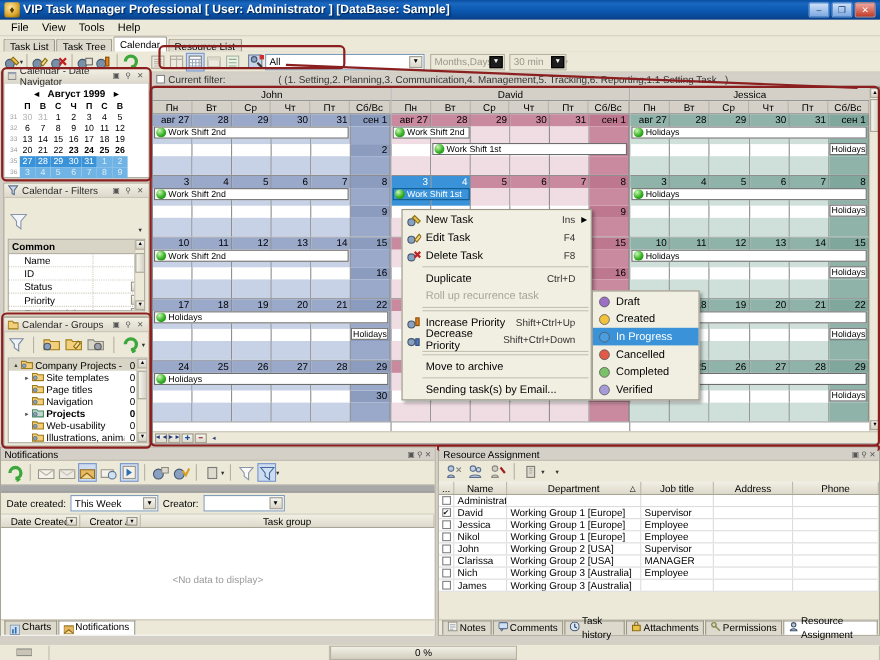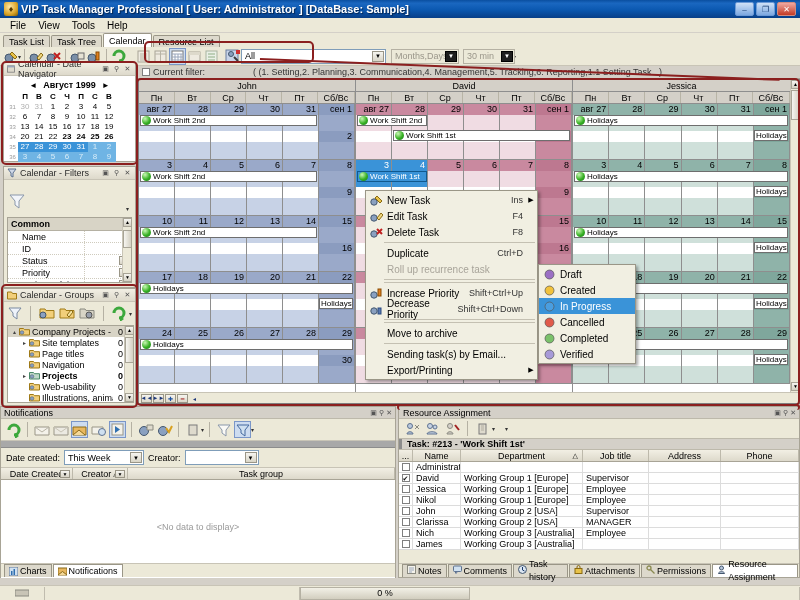--- a/index.html
+++ b/index.html
@@ -204,21 +204,21 @@
   .np-tools{ height:22px; background:#ece9d8; display:flex; align-items:center; padding-left:4px; gap:2px; border-bottom:1px solid #c8c4b6;}
   .np-gray{ height:7px; background:#a8a8a8; border-bottom:1px solid #8c8c8c;}
   .np-filter{ height:20px; background:#ece9d8; display:flex; align-items:center; padding-left:5px; font-size:9px; gap:4px; border-bottom:1px solid #c8c4b6;}
   .np-grid{ background:#fff; height:110px; position:relative;}
   .np-head{ display:flex; height:12px; background:linear-gradient(180deg,#f2efe4,#ddd9cb); border-bottom:1px solid #a8a496; font-size:9px;}
   .np-th{ border-right:1px solid #bdb9ab; display:flex; align-items:center; justify-content:center; position:relative;}
   .np-th .mini{ position:absolute; right:2px; top:2px; width:10px;height:8px;
     background:linear-gradient(180deg,#f6f5f0,#d9d5c7); border:1px solid #9a9687; font-size:5px; display:flex;align-items:center;justify-content:center;}
   .np-empty{ text-align:center; color:#9a9a9a; font-size:9px; padding-top:42px;}
   .np-tabs{ position:absolute; left:0; bottom:0; width:100%; height:14px; background:#ece9d8; display:flex; align-items:flex-end; padding-left:3px; border-top:1px solid #c8c4b6;}
-  .np-tab{ height:13px; padding:0 4px; font-size:9px; line-height:13px; border:1px solid #9a9687; border-bottom:none; background:#ddd9cc; display:flex; align-items:center; gap:2px; margin-right:1px;}
+  .np-tab{ height:13px; padding:0 4px; font-size:9px; line-height:13px; border:1px solid #9a9687; border-bottom:none; background:#ddd9cc; display:flex; align-items:flex-end; gap:2px; margin-right:1px;}
   .np-tab.active{ background:#fff;}
 
   
   #resPanel{ left:398px; top:406px; width:402px; height:172px; border:1px solid #a8a496;}
   .rp-cap{ height:12px; background:#d4d0c8; display:flex;align-items:center; font-size:9px; padding-left:4px; border-bottom:1px solid #bdb9ab;}
   .rp-tools{ height:19px; background:#ece9d8; display:flex; align-items:center; padding-left:5px; gap:3px;}
   .rp-task{ height:12px; background:#d4d0c8; font-size:9px; font-weight:bold; display:flex; align-items:center; padding-left:5px; border-top:1px solid #bdb9ab; border-bottom:1px solid #bdb9ab; position:relative;}
   .rp-grid{ background:#fff; height:auto;}
   .rp-head{ display:flex; height:12px; background:linear-gradient(180deg,#f2efe4,#ddd9cb); border-bottom:1px solid #a8a496; font-size:9px;}
   .rp-th{ border-right:1px solid #bdb9ab; display:flex; align-items:center; justify-content:center; position:relative;}
@@ -1400,26 +1400,20 @@
         <span class="acc"></span>
         <span class="sub"></span>
       </div>
       <div class="ctxsep"></div>
       <div class="ctxrow">
         <span class="ci"></span>
         <span class="lbl">Sending task(s) by Email...</span>
         <span class="acc"></span>
         <span class="sub"></span>
       </div>
-      <div class="ctxrow">
-        <span class="ci"></span>
-        <span class="lbl">Export/Printing</span>
-        <span class="acc"></span>
-        <span class="sub">▶</span>
-      </div>
     </div>
   <div class="ctx" id="ctxSub">
       <div class="ctxrow">
         <span class="ci">
           <svg width="11" height="11">
             <circle cx="5.5" cy="5.5" r="4.5" fill="#9b6fc4" stroke="#555" stroke-width="0.7"></circle>
           </svg>
         </span>
         <span class="lbl">Draft</span>
       </div>
@@ -1626,24 +1620,20 @@
       <div class="tsep"></div>
       <div class="tbi">
         <svg width="16" height="16">
             <rect x="4" y="3" width="7" height="10" fill="#dedacd" stroke="#7a7a7a"></rect>
             <path d="M6 5h3M6 7h3M6 9h3" stroke="#b0aca0"></path>
           </svg>
       </div>
       <div class="arrowdn">▾</div>
       <div style="width:6px"></div>
       <div class="arrowdn">▾</div>
-    </div>
-    <div class="rp-task">
-      <div style="position:absolute;left:0;top:0;width:3px;height:100%;background:#8c8c8c;"></div>
-      <span style="padding-left:3px;">Task: #213 - 'Work Shift 1st'</span>
     </div>
     <div class="rp-grid">
       <div class="rp-head">
         <div class="rp-th" style="width:14px;">...</div>
         <div class="rp-th" style="width:48px;">Name</div>
         <div class="rp-th" style="width:122px;">
           <span>Department</span>
           <span style="position:absolute;right:4px;font-size:7px;">△</span>
         </div>
         <div class="rp-th" style="width:66px;">Job title</div>

